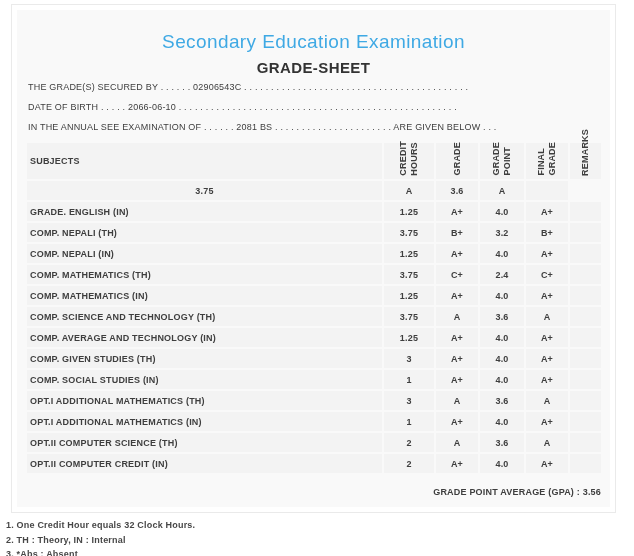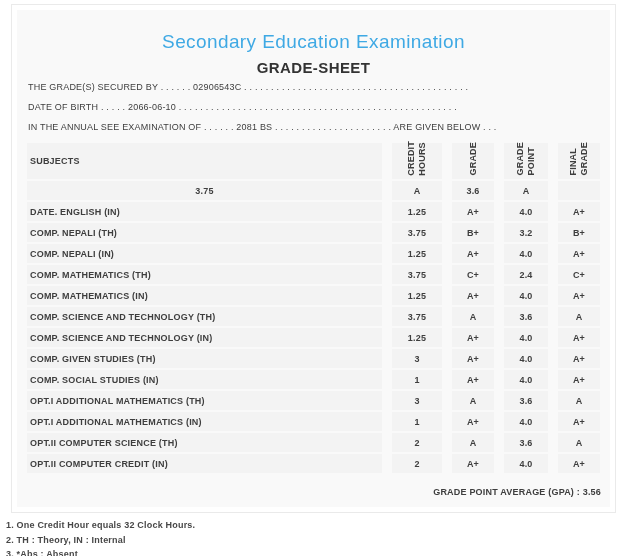--- a/index.html
+++ b/index.html
@@ -54,21 +54,21 @@
     line-height: 12px;
   }
   .grades-table {
     position: absolute;
     left: 10px; top: 133px;
     width: 574px;
   }
   .trow {
     display: grid;
     grid-template-columns: 355px 50px 42px 44px 42px 31px;
-    column-gap: 10px;
+    column-gap: 2px;
     margin-bottom: 2px;
   }
   .cell {
     background: #f3f3f3;
     height: 19px;
     display: flex;
     align-items: center;
     justify-content: center;
     font-size: 9px;
     font-weight: bold;
@@ -154,21 +154,21 @@
         </div>
       <div id="table-body">
           <div class="trow">
             <div class="cell">3.75</div>
             <div class="cell">A</div>
             <div class="cell">3.6</div>
             <div class="cell">A</div>
             <div class="cell"></div>
           </div>
           <div class="trow">
-            <div class="cell subject">DATE. ENGLISH (IN)</div>
+            <div class="cell subject">GRADE. ENGLISH (IN)</div>
             <div class="cell">1.25</div>
             <div class="cell">A+</div>
             <div class="cell">4.0</div>
             <div class="cell">A+</div>
             <div class="cell"></div>
           </div>
           <div class="trow">
             <div class="cell subject">COMP. NEPALI (TH)</div>
             <div class="cell">3.75</div>
             <div class="cell">B+</div>
@@ -202,21 +202,21 @@
           </div>
           <div class="trow">
             <div class="cell subject">COMP. SCIENCE AND TECHNOLOGY (TH)</div>
             <div class="cell">3.75</div>
             <div class="cell">A</div>
             <div class="cell">3.6</div>
             <div class="cell">A</div>
             <div class="cell"></div>
           </div>
           <div class="trow">
-            <div class="cell subject">COMP. SCIENCE AND TECHNOLOGY (IN)</div>
+            <div class="cell subject">COMP. AVERAGE AND TECHNOLOGY (IN)</div>
             <div class="cell">1.25</div>
             <div class="cell">A+</div>
             <div class="cell">4.0</div>
             <div class="cell">A+</div>
             <div class="cell"></div>
           </div>
           <div class="trow">
             <div class="cell subject">COMP. GIVEN STUDIES (TH)</div>
             <div class="cell">3</div>
             <div class="cell">A+</div>

